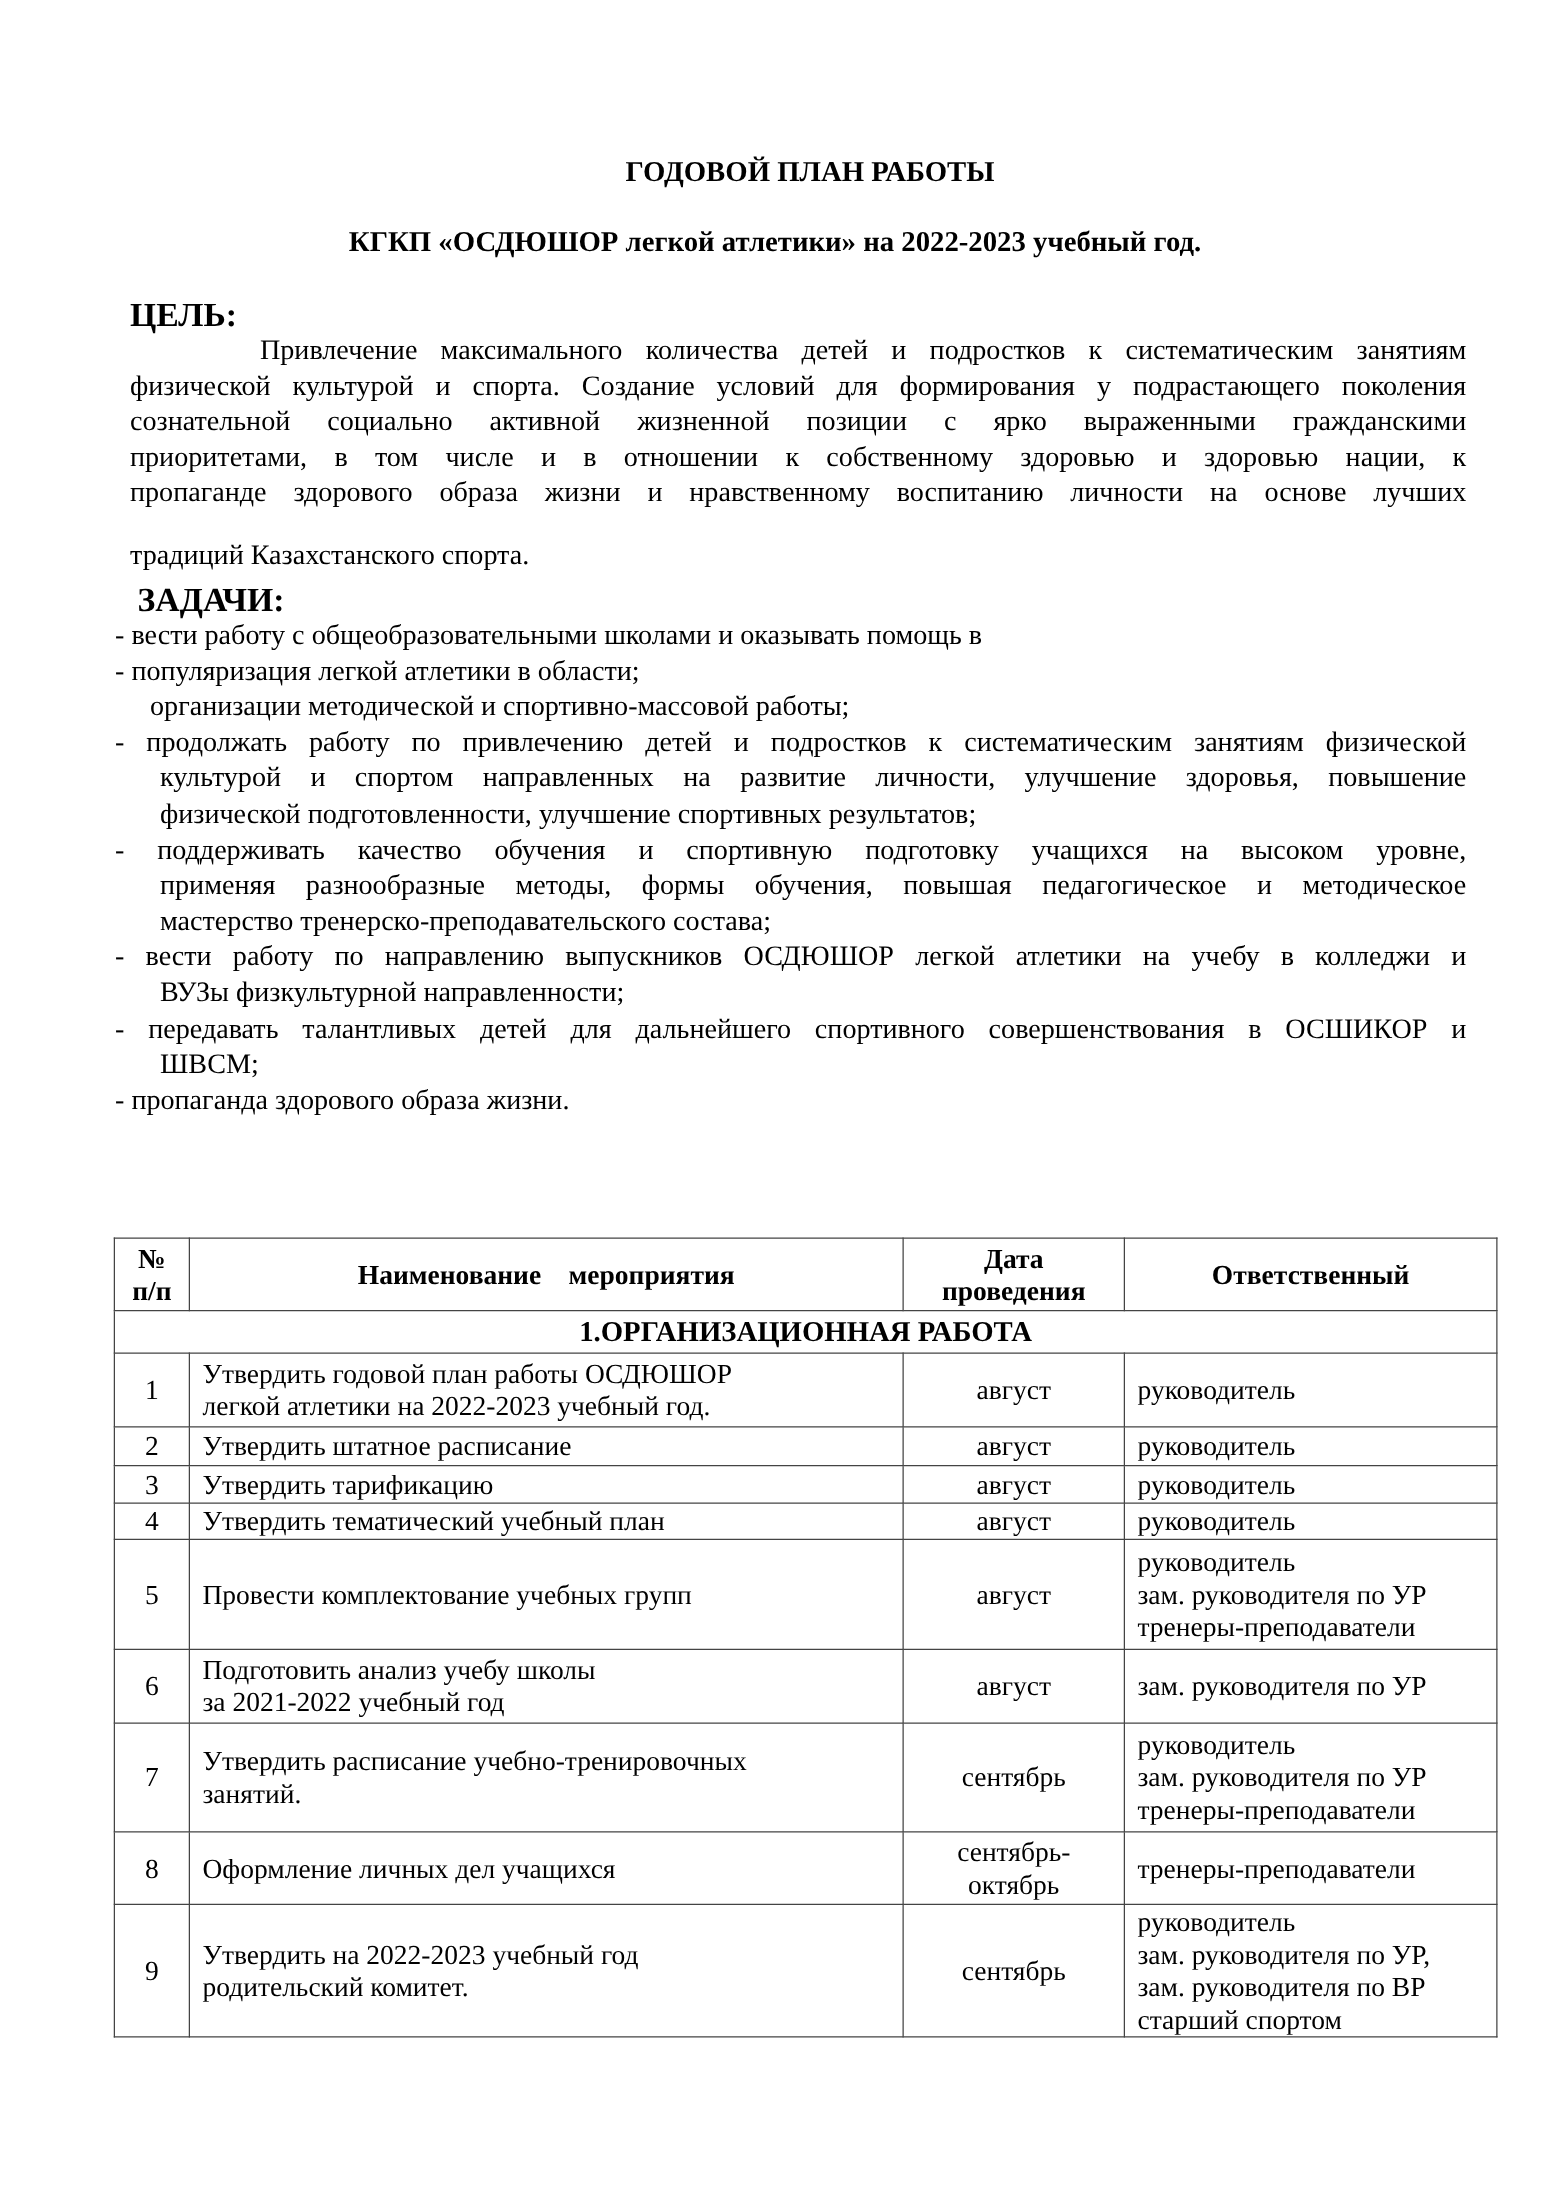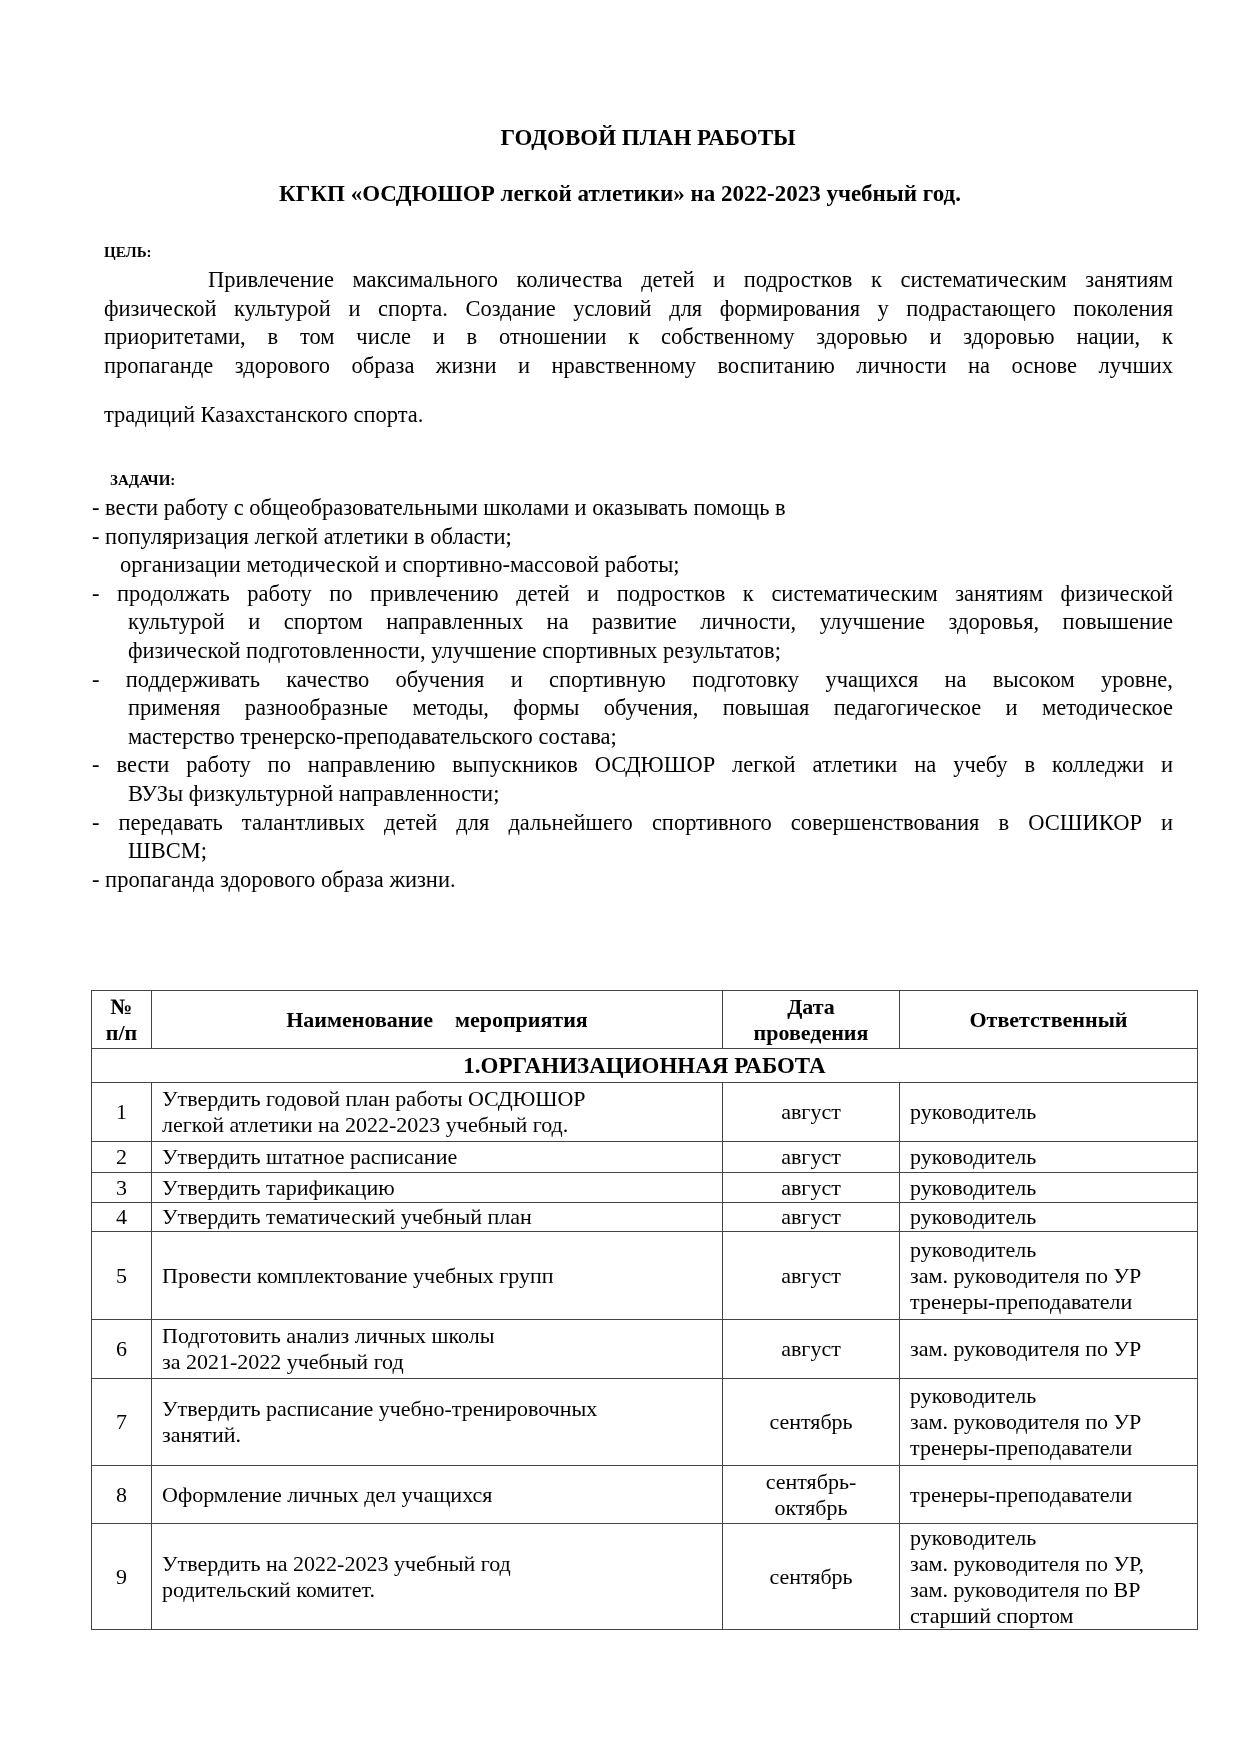--- a/index.html
+++ b/index.html
@@ -2,21 +2,21 @@
 <html><head>
 <meta charset="utf-8">
 <style>
   html, body { margin: 0; padding: 0; background: #ffffff; }
   body { width: 1240px; height: 1755px; position: relative; overflow: hidden;
          font-family: "Liberation Serif", "DejaVu Serif", serif; color: #000; }
   .abs { position: absolute; }
   .title { left: 0; width: 1240px; text-align: center; font-weight: bold; font-size: 23px; line-height: 28px; }
   #doc-title { top: 124px; padding-left: 28px; }
   #doc-subtitle { top: 180px; }
-  .label { font-weight: bold; font-size: 15px; line-height: 28px; text-align: center; }
+  .label { font-weight: bold; font-size: 27px; line-height: 28px; text-align: center; }
   #goal-label { left: 104px; top: 238px; }
   #goal-text { left: 104px; top: 266px; width: 1069px; font-size: 22.5px; line-height: 28.6px; text-align: justify; }
   #goal-text .line { display: block; text-align: justify; text-align-last: justify; white-space: nowrap; }
   #goal-text .line.first { text-indent: 104px; }
   #goal-text .line.last { text-align-last: left; margin-top: 21px; }
   #tasks-label { left: 110px; top: 466px; }
   #tasks { left: 92px; top: 494px; width: 1081px; font-size: 22.5px; line-height: 28.6px; }
   #tasks .tline { display: block; white-space: nowrap; text-align: justify; text-align-last: justify; }
   #tasks .tline.nojust { text-align-last: left; }
   #tasks .indent1 { padding-left: 36px; }
@@ -38,20 +38,21 @@
 </head>
 <body>
 
 <div class="abs title" id="doc-title">ГОДОВОЙ ПЛАН РАБОТЫ</div>
 <div class="abs title" id="doc-subtitle">КГКП «ОСДЮШОР легкой атлетики» на 2022-2023 учебный год.</div>
 
 <div class="abs label" id="goal-label">ЦЕЛЬ:</div>
 <div class="abs" id="goal-text">
   <span class="line first">Привлечение максимального количества детей и подростков к систематическим занятиям</span>
   <span class="line">физической культурой и спорта. Создание условий для формирования у подрастающего поколения</span>
+  <span class="line">сознательной социально активной жизненной позиции с ярко выраженными гражданскими</span>
   <span class="line">приоритетами, в том числе и в отношении к собственному здоровью и здоровью нации, к</span>
   <span class="line">пропаганде здорового образа жизни и нравственному воспитанию личности на основе лучших</span>
   <span class="line last">традиций Казахстанского спорта.</span>
 </div>
 
 <div class="abs label" id="tasks-label">ЗАДАЧИ:</div>
 <div class="abs" id="tasks">
   <span class="tline nojust">- вести работу с общеобразовательными школами и оказывать помощь в</span>
   <span class="tline nojust">- популяризация легкой атлетики в области;</span>
   <span class="tline nojust indent2">организации методической и спортивно-массовой работы;</span>
@@ -152,21 +153,21 @@
         </td>
         <td class="resp multi">
           <span>руководитель</span>
           <span>зам. руководителя по УР</span>
           <span>тренеры-преподаватели</span>
         </td>
       </tr>
       <tr style="height: 59px;">
         <td class="num">6</td>
         <td class="name multi">
-          <span>Подготовить анализ личных школы</span>
+          <span>Подготовить анализ учебу школы</span>
           <span>за 2021-2022 учебный год</span>
         </td>
         <td class="date multi">
           <span>август</span>
         </td>
         <td class="resp multi">
           <span>зам. руководителя по УР</span>
         </td>
       </tr>
       <tr style="height: 87px;">

